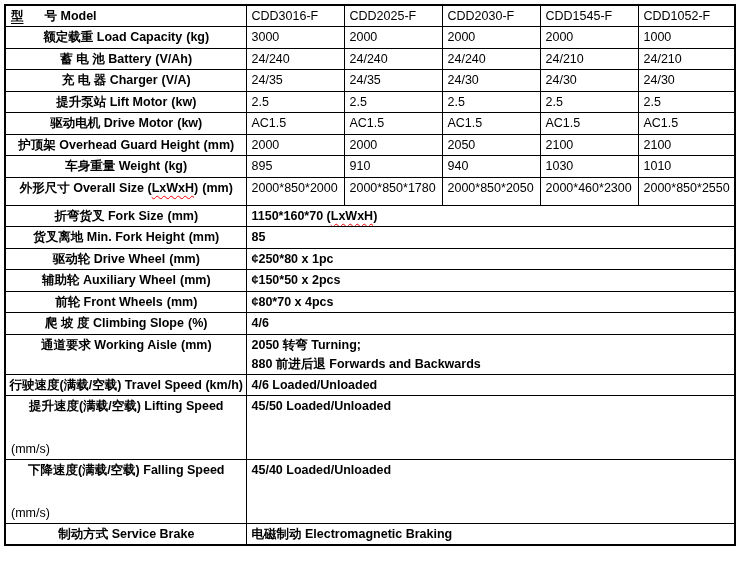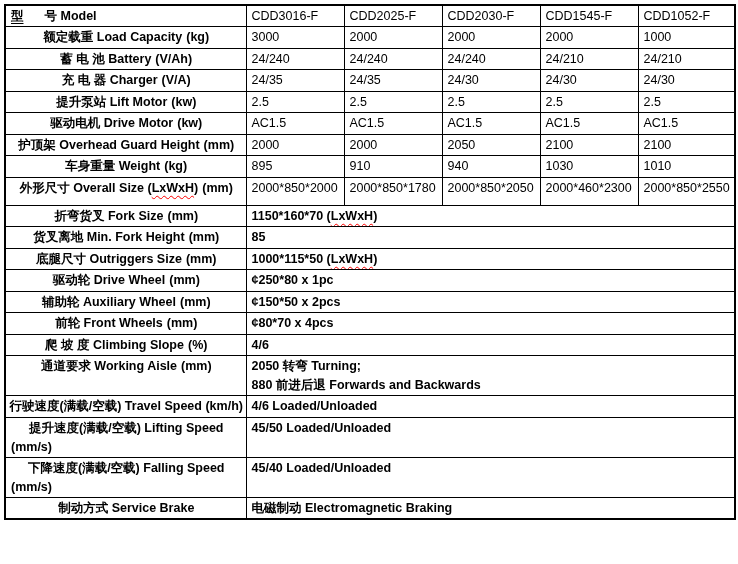--- a/index.html
+++ b/index.html
@@ -24,21 +24,21 @@
     font-size: 12.5px;
     line-height: 19px;
     white-space: nowrap;
     overflow: hidden;
   }
   tr { height: 21.5px; }
   tr.tall { height: 28px; }
   .label-cell { font-weight: bold; }
   .label-flex { display: flex; justify-content: center; }
   .unit { font-weight: bold; padding-left: 4px; }
-  .unit-line2 { font-weight: bold; }
+  .unit-line2 { font-weight: normal; margin-top: 24px; }
   .value-cell { font-weight: normal; }
   .merged-value { font-weight: bold; }
   .model-cell { font-weight: normal; }
   .u-line { text-decoration: underline; text-underline-offset: 3px; }
   .header-gap { margin-left: 21px; }
   .wavy {
     text-decoration-line: underline;
     text-decoration-style: wavy;
     text-decoration-color: var(--squiggle, #ff0000);
     text-decoration-thickness: 1px;
@@ -189,29 +189,20 @@
             <div class="label-flex">
               <span><span>货叉离地 Min. Fork Height</span></span>
               <span class="unit">(mm)</span>
             </div>
           </td>
           <td class="merged-value" colspan="5"><span>85</span></td>
         </tr>
         <tr>
           <td class="label-cell">
             <div class="label-flex">
-              <span><span>底腿尺寸  Outriggers Size</span></span>
-              <span class="unit">(mm)</span>
-            </div>
-          </td>
-          <td class="merged-value" colspan="5"><span>1000*115*50 (</span><span class="wavy">LxWxH</span><span>)</span></td>
-        </tr>
-        <tr>
-          <td class="label-cell">
-            <div class="label-flex">
               <span><span>驱动轮  Drive Wheel</span></span>
               <span class="unit">(mm)</span>
             </div>
           </td>
           <td class="merged-value" colspan="5"><span>¢250*80 x 1pc</span></td>
         </tr>
         <tr>
           <td class="label-cell">
             <div class="label-flex">
               <span><span>辅助轮 Auxiliary Wheel</span></span>

